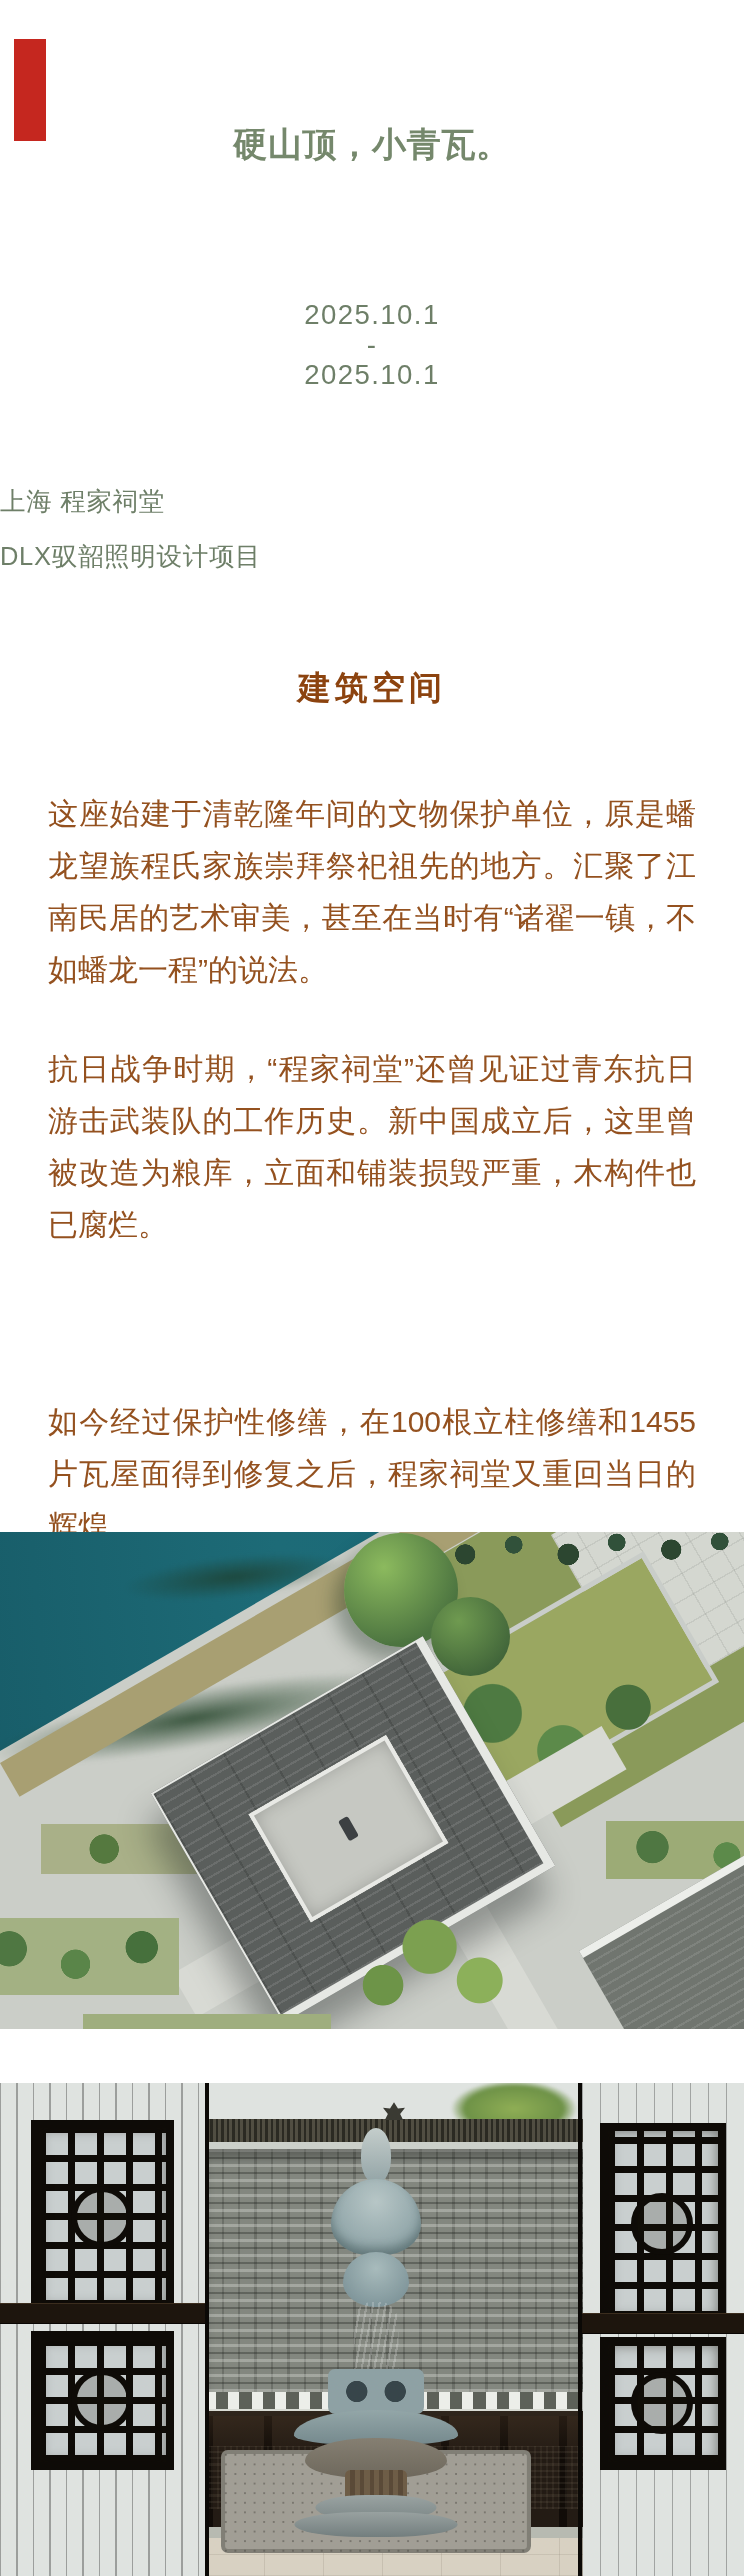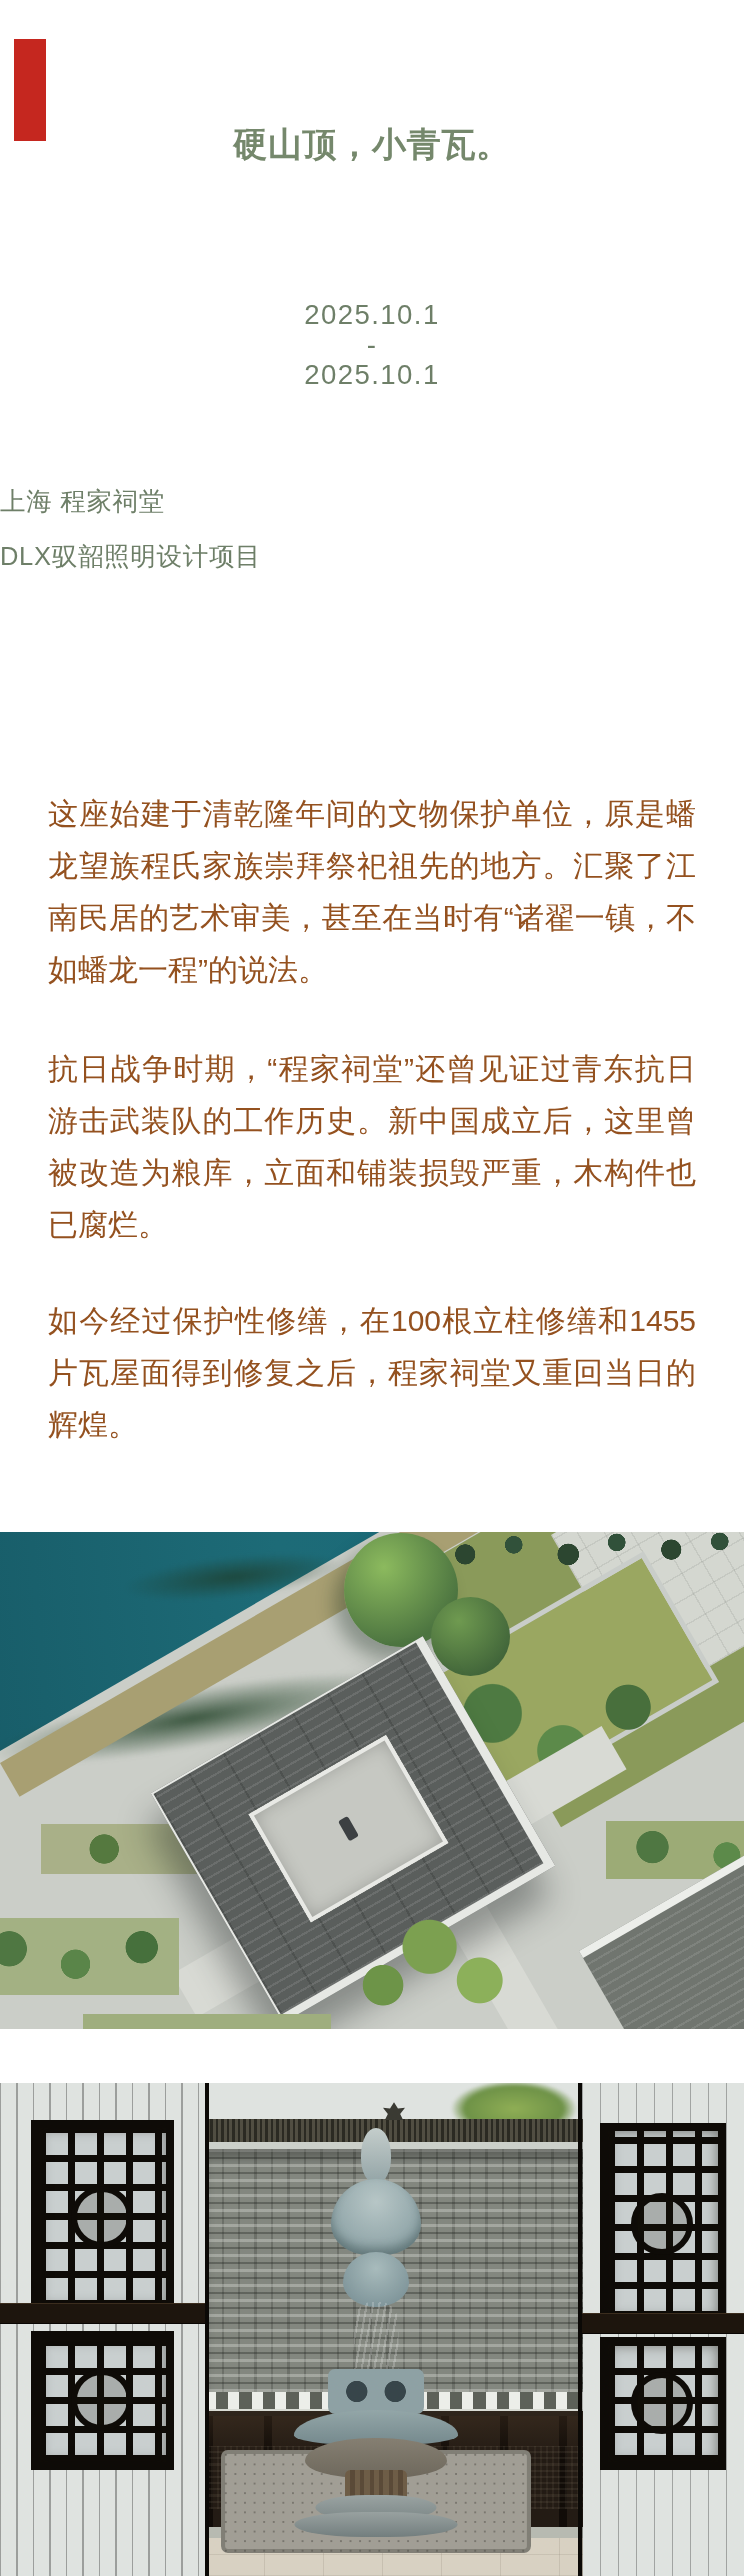--- a/index.html
+++ b/index.html
@@ -23,21 +23,21 @@
   }
   .heading{
     position:absolute;left:0;right:0;top:666px;margin:0;text-align:center;
     font-size:33px;font-weight:700;color:var(--heading-brown,#8c430f);letter-spacing:4.1px;
   }
   .body{
     position:absolute;left:0;right:0;margin:0;padding:0 48px;
     font-size:30px;line-height:52px;color:var(--body-brown,#94511f);
     text-align:justify;text-justify:inter-ideograph;font-weight:400;
   }
-  .p1{top:788px;} .p2{top:1043px;} .p3{top:1295px;}
+  .p1{top:788px;} .p2{top:1043px;} .p3{top:1396px;}
 
   
   .photo1{position:absolute;left:0;top:1532px;width:744px;height:497px;overflow:hidden;background:var(--paving,#cbcec8);}
   .photo1 *{position:absolute;}
   .rot{transform-origin:top left;transform:rotate(-30deg);}
   .water{left:-310px;top:-318px;width:1075px;height:620px;
     background:linear-gradient(115deg,#14525e,var(--water,#1d6b77) 45%,#19687a 80%,#1b6b74);}
   .water2{left:606px;top:-48px;width:289px;height:96px;background:var(--water,#1d6b77);}
   .algae1{left:-48px;top:152px;width:482px;height:69px;border-radius:50%;
     background:radial-gradient(closest-side,rgba(34,66,40,.85),rgba(34,66,40,0) 85%);
@@ -191,20 +191,21 @@
     <div>2025.10.1</div>
     <div>-</div>
     <div>2025.10.1</div>
   </div>
 
   <div class="loc">
     <div>上海 程家祠堂</div>
     <div>DLX驭韶照明设计项目</div>
   </div>
 
+  <h2 class="heading">建筑空间</h2>
 
   <p class="body p2">抗日战争时期，“程家祠堂”还曾见证过青东抗日游击武装队的工作历史。新中国成立后，这里曾被改造为粮库，立面和铺装损毁严重，木构件也已腐烂。</p>
   <p class="body p1">这座始建于清乾隆年间的文物保护单位，原是蟠龙望族程氏家族崇拜祭祀祖先的地方。汇聚了江南民居的艺术审美，甚至在当时有“诸翟一镇，不如蟠龙一程”的说法。</p>
   <p class="body p3">如今经过保护性修缮，在100根立柱修缮和1455片瓦屋面得到修复之后，程家祠堂又重回当日的辉煌。</p>
 
   <div class="photo1">
     <div class="water rot"></div>
     <div class="water2 rot"></div>
     <div class="algae1"></div>
     <div class="algae2"></div>

